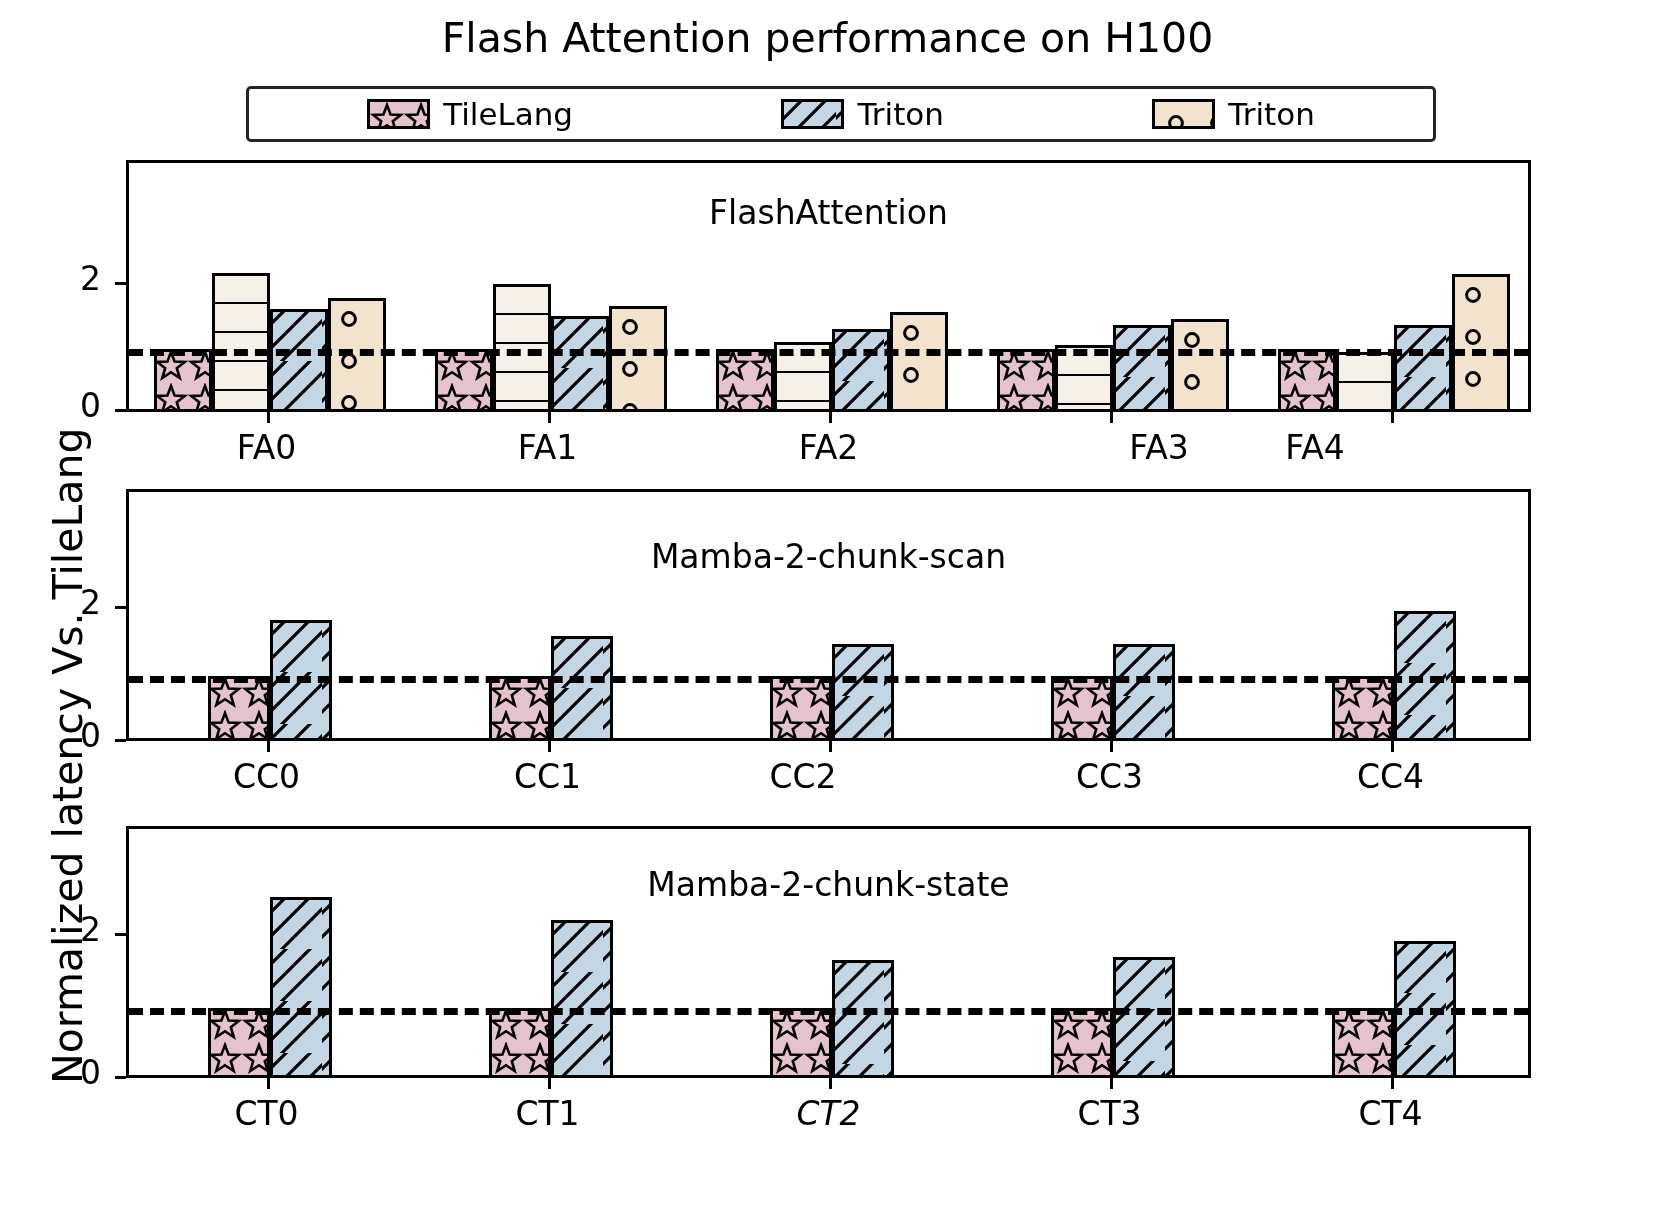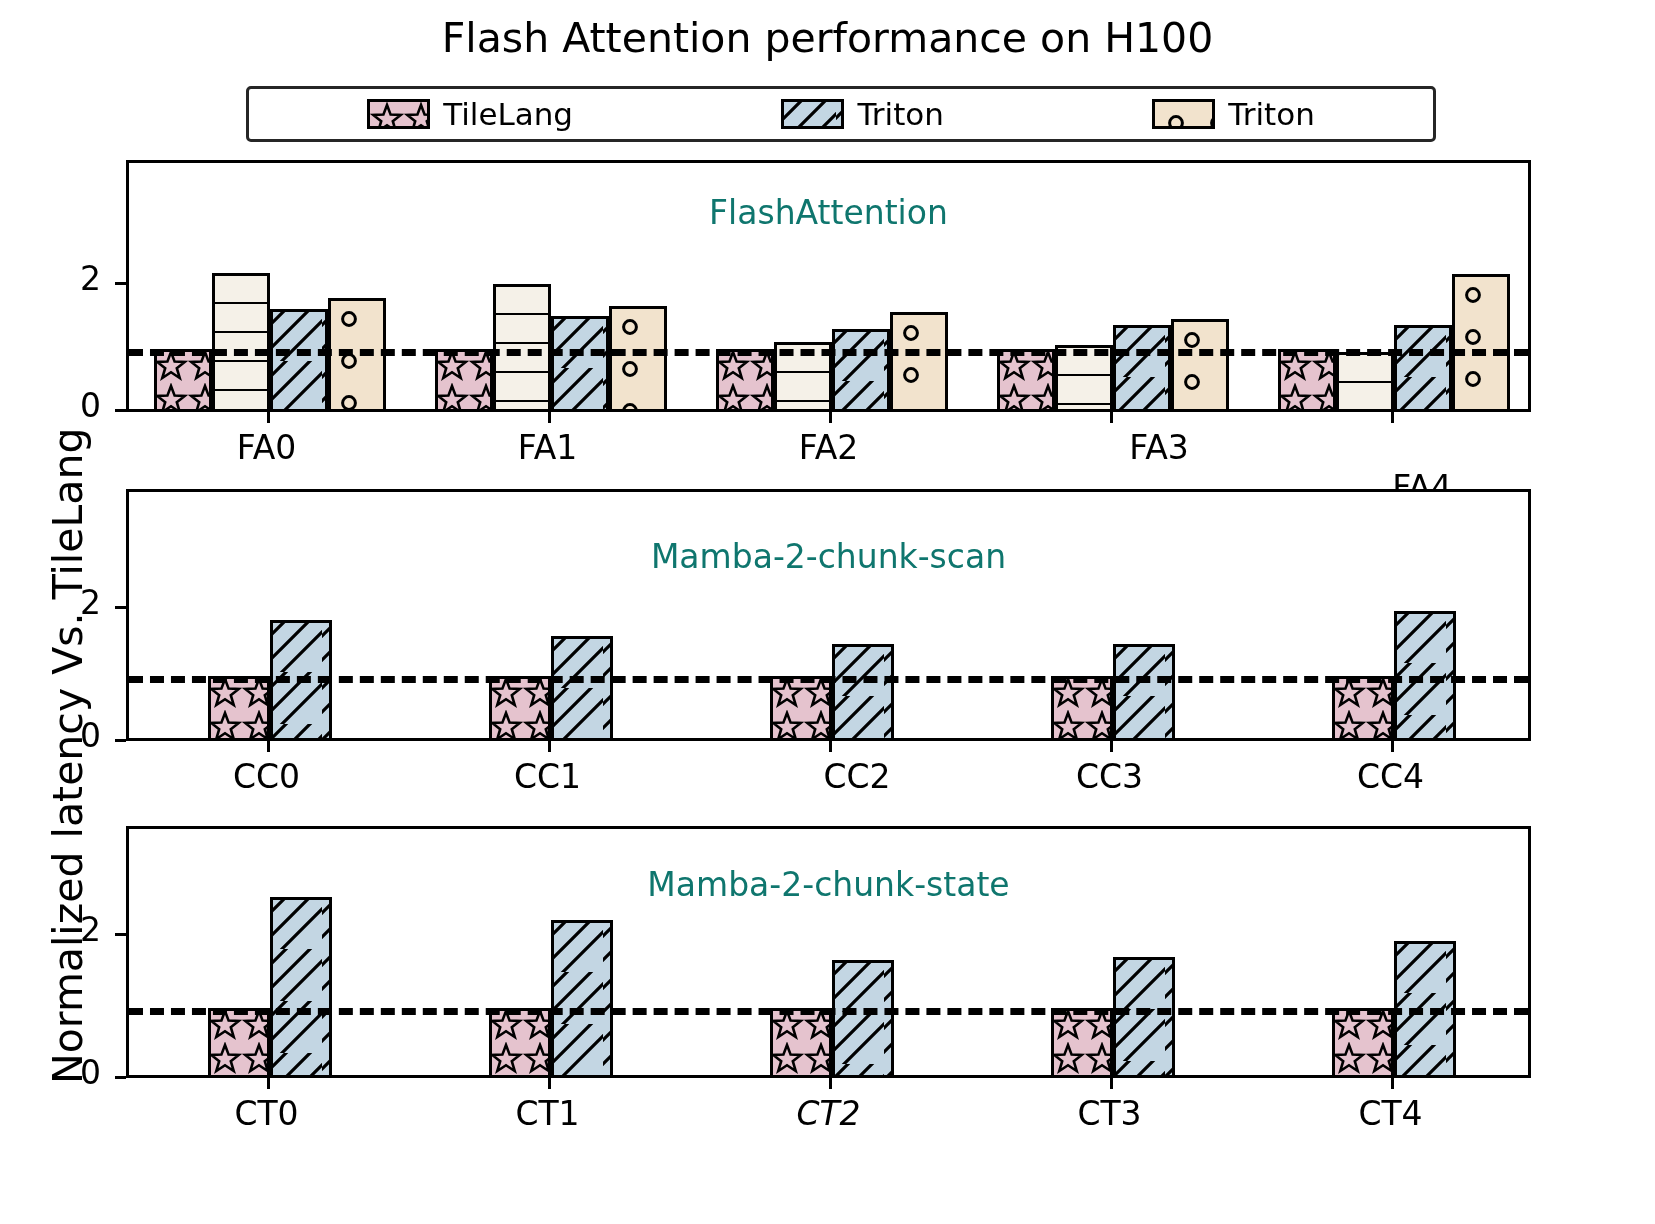--- a/index.html
+++ b/index.html
@@ -74,21 +74,21 @@
     position: absolute;
     border: 3px solid #000000;
     box-sizing: border-box;
     background: #ffffff;
   }
   .panel-title {
     position: absolute;
     width: 100%;
     text-align: center;
     font-size: 33px;
-    color: #0f766e;
+    color: #000000;
     white-space: nowrap;
     left: 0;
   }
   .plot-area {
     position: absolute;
     left: 0;
     top: 0;
     width: 100%;
     height: 100%;
     overflow: hidden;
@@ -197,21 +197,21 @@
   <div id="panels">
       <div class="xtick-mark" style="left: 266.5px; top: 412px;"></div>
       <div class="xtick-label" style="left: 176.5px; top: 428px; width: 180px;">FA0</div>
       <div class="xtick-mark" style="left: 547.5px; top: 412px;"></div>
       <div class="xtick-label" style="left: 457.5px; top: 428px; width: 180px;">FA1</div>
       <div class="xtick-mark" style="left: 828.5px; top: 412px;"></div>
       <div class="xtick-label" style="left: 738.5px; top: 428px; width: 180px;">FA2</div>
       <div class="xtick-mark" style="left: 1109.5px; top: 412px;"></div>
       <div class="xtick-label" style="left: 1069px; top: 428px; width: 180px;">FA3</div>
       <div class="xtick-mark" style="left: 1390.5px; top: 412px;"></div>
-      <div class="xtick-label" style="left: 1332px; top: 428px; width: 180px; margin-top: 40px;">FA4</div>
+      <div class="xtick-label" style="left: 1225px; top: 428px; width: 180px;">FA4</div>
       <div class="panel" style="left: 126px; top: 160px; width: 1405px; height: 252px;">
         <div class="plot-area">
           <div class="panel-title" style="top: 30px;">FlashAttention</div>
           <div class="ref-line" style="top: 185.5px;"></div>
           <div class="bar" style="left: 24.5px; width: 58px; height: 63.5px; top: 185.5px; background: rgb(229, 195, 206);">
             <svg class="hatch" width="64" height="69.5">
               <rect x="0" y="0" width="64" height="69.5" fill="url(#hatch-star)"></rect>
             </svg>
           </div>
           <div class="bar" style="left: 82.5px; width: 58px; height: 139.065px; top: 109.935px; background: rgb(245, 241, 232);">
@@ -313,21 +313,21 @@
       </div>
       <div class="ytick-mark" style="left: 115px; top: 409px;"></div>
       <div class="ytick-label" style="left: -4px; top: 386px; width: 105px;">0</div>
       <div class="ytick-mark" style="left: 115px; top: 282px;"></div>
       <div class="ytick-label" style="left: -4px; top: 259px; width: 105px;">2</div>
       <div class="xtick-mark" style="left: 266.5px; top: 741px;"></div>
       <div class="xtick-label" style="left: 176.5px; top: 757px; width: 180px;">CC0</div>
       <div class="xtick-mark" style="left: 547.5px; top: 741px;"></div>
       <div class="xtick-label" style="left: 457.5px; top: 757px; width: 180px;">CC1</div>
       <div class="xtick-mark" style="left: 828.5px; top: 741px;"></div>
-      <div class="xtick-label" style="left: 767px; top: 757px; width: 180px; text-align: center;">CC2</div>
+      <div class="xtick-label" style="left: 713px; top: 757px; width: 180px; text-align: center;">CC2</div>
       <div class="xtick-mark" style="left: 1109.5px; top: 741px;"></div>
       <div class="xtick-label" style="left: 1019.5px; top: 757px; width: 180px;">CC3</div>
       <div class="xtick-mark" style="left: 1390.5px; top: 741px;"></div>
       <div class="xtick-label" style="left: 1300.5px; top: 757px; width: 180px;">CC4</div>
       <div class="panel" style="left: 126px; top: 489px; width: 1405px; height: 252px;">
         <div class="plot-area">
           <div class="panel-title" style="top: 36px; margin-top: 9px;">Mamba-2-chunk-scan</div>
           <div class="ref-line" style="top: 183.5px;"></div>
           <div class="bar" style="left: 78.5px; width: 62px; height: 66.5px; top: 183.5px; background: rgb(229, 195, 206);">
             <svg class="hatch" width="68" height="72.5">

